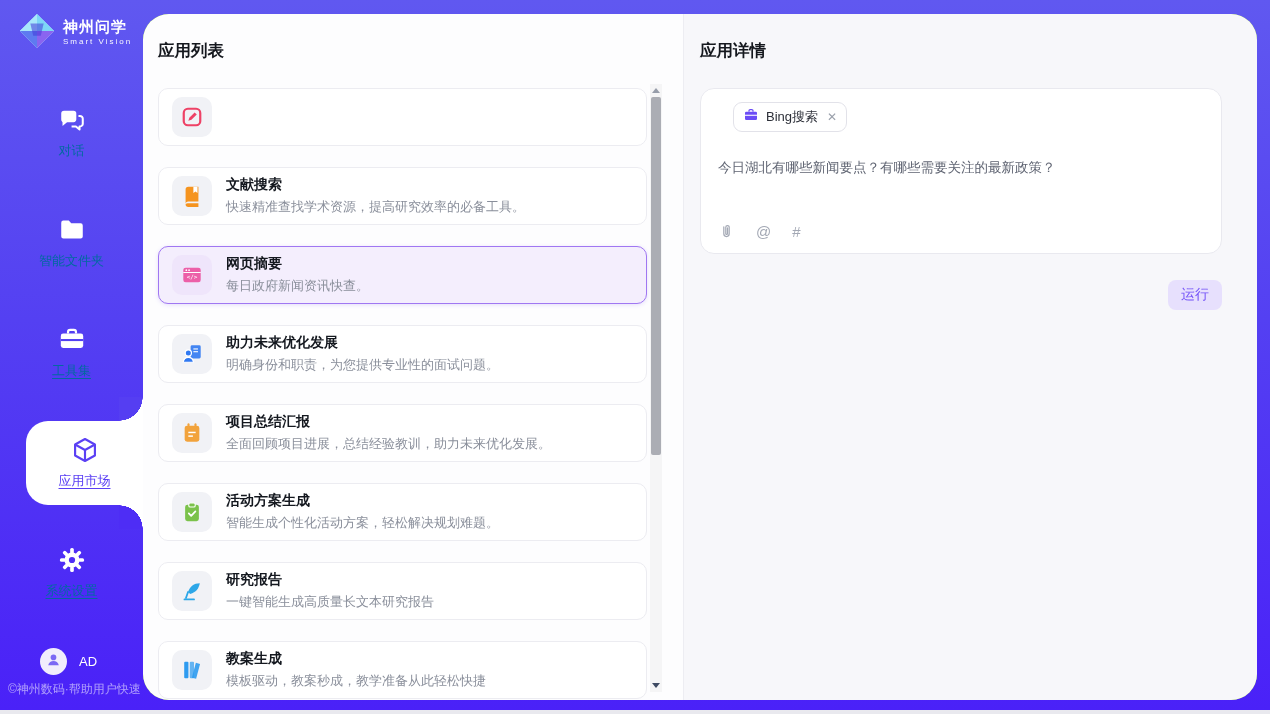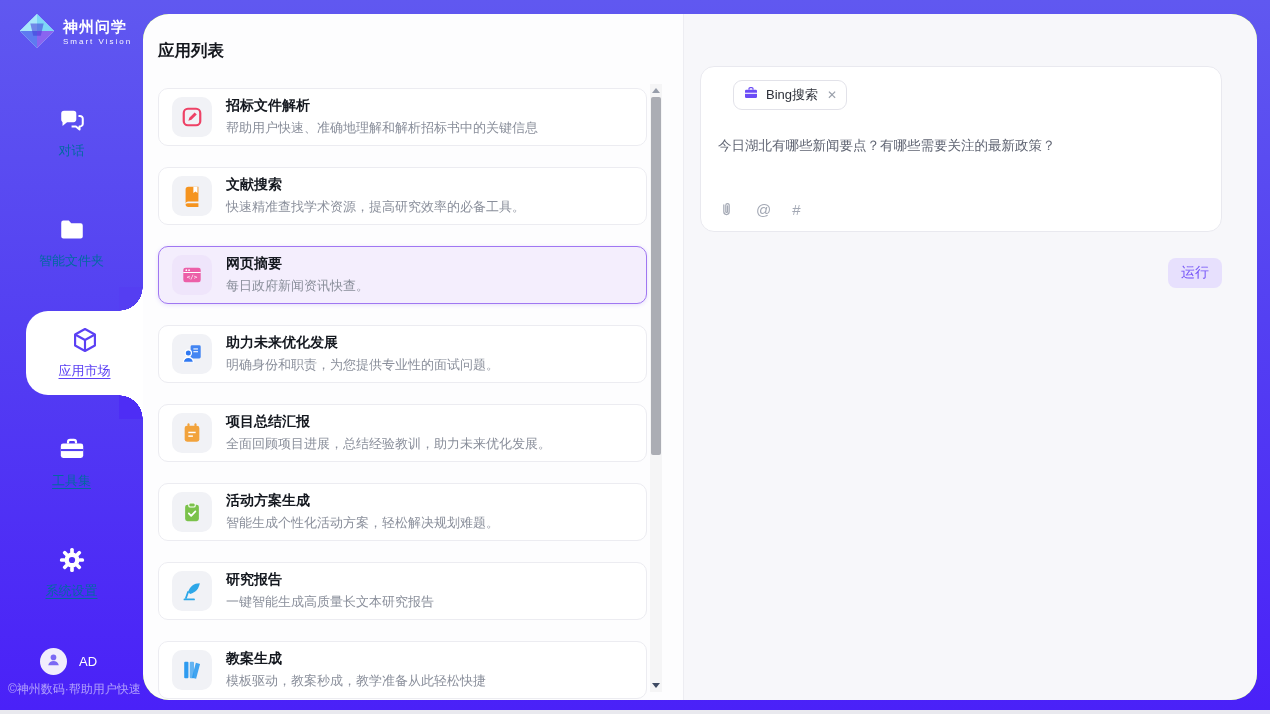--- a/index.html
+++ b/index.html
@@ -106,38 +106,38 @@
           <span class="nav-label">对话</span>
         </div>
         <div class="nav-item">
           <span class="nav-icon">
             <svg viewBox="0 0 26 26">
               <path d="M3 6.2a2 2 0 0 1 2-2h5l2.3 2.6H21a2 2 0 0 1 2 2V19a2 2 0 0 1-2 2H5a2 2 0 0 1-2-2z" fill="#fff"></path>
             </svg>
           </span>
           <span class="nav-label">智能文件夹</span>
         </div>
-        <div class="nav-item nav-active u">
-          <span class="nav-icon">
-            <svg viewBox="0 0 26 26" fill="none" stroke="#5b40f4" stroke-width="2" stroke-linejoin="round">
-              <path d="M13 2.8l9.2 5.1v10.2L13 23.2l-9.2-5.1V7.9z"></path>
-              <path d="M3.8 7.9l9.2 5.1 9.2-5.1M13 13v10.2"></path>
-            </svg>
-          </span>
-          <span class="nav-label">应用市场</span>
-        </div>
         <div class="nav-item u">
           <span class="nav-icon">
             <svg viewBox="0 0 26 26">
               <path d="M9.3 7V5.6a2 2 0 0 1 2-2h3.4a2 2 0 0 1 2 2V7" stroke="#fff" stroke-width="2" fill="none"></path>
               <rect x="2.6" y="7" width="20.8" height="13.4" rx="2.2" fill="#fff"></rect>
               <rect x="2.6" y="12.1" width="20.8" height="1.9" fill="#5340f2"></rect>
             </svg>
           </span>
           <span class="nav-label">工具集</span>
+        </div>
+        <div class="nav-item nav-active u">
+          <span class="nav-icon">
+            <svg viewBox="0 0 26 26" fill="none" stroke="#5b40f4" stroke-width="2" stroke-linejoin="round">
+              <path d="M13 2.8l9.2 5.1v10.2L13 23.2l-9.2-5.1V7.9z"></path>
+              <path d="M3.8 7.9l9.2 5.1 9.2-5.1M13 13v10.2"></path>
+            </svg>
+          </span>
+          <span class="nav-label">应用市场</span>
         </div>
         <div class="nav-item u">
           <span class="nav-icon">
             <svg viewBox="0 0 26 26">
               <g fill="#fff">
                 <rect x="11.3" y="1.8" width="3.4" height="5.4" rx="1.4"></rect>
                 <rect x="11.3" y="1.8" width="3.4" height="5.4" rx="1.4" transform="rotate(45 13 13)"></rect>
                 <rect x="11.3" y="1.8" width="3.4" height="5.4" rx="1.4" transform="rotate(90 13 13)"></rect>
                 <rect x="11.3" y="1.8" width="3.4" height="5.4" rx="1.4" transform="rotate(135 13 13)"></rect>
                 <rect x="11.3" y="1.8" width="3.4" height="5.4" rx="1.4" transform="rotate(180 13 13)"></rect>
@@ -172,24 +172,20 @@
     <div class="list-panel">
       <h2 class="panel-title">应用列表</h2>
       <div class="cards" id="cards">
           <div class="card">
             <span class="app-ic" style="color: rgb(238, 66, 102);">
               <svg viewBox="0 0 24 24">
                 <rect x="3" y="3" width="18" height="18" rx="4.5" fill="none" stroke="currentColor" stroke-width="2.4"></rect>
                 <path d="M8 16.2l1.1-3.4 5.8-5.8 2.3 2.3-5.8 5.8z" fill="currentColor"></path>
               </svg>
             </span>
-            <span class="card-txt">
-              <span class="card-title">招标文件解析</span>
-              <span class="card-desc">帮助用户快速、准确地理解和解析招标书中的关键信息</span>
-            </span>
           </div>
           <div class="card">
             <span class="app-ic" style="color: rgb(245, 148, 31);">
               <svg viewBox="0 0 24 24">
                 <path d="M5 5a3 3 0 0 1 3-3h11v16H8a3 3 0 0 0-3 3z" fill="currentColor"></path>
                 <path d="M13.5 2v6.6l2.3-1.6 2.2 1.6V2z" fill="#fff"></path>
                 <path d="M5 21a3 3 0 0 0 3 3h11v-4H8a3 3 0 0 0-3 1z" fill="currentColor"></path>
               </svg>
             </span>
             <span class="card-txt">
@@ -283,20 +279,21 @@
           </div>
         </div>
       <div class="scrollbar">
         <div class="sb-up"></div>
         <div class="sb-thumb"></div>
         <div class="sb-down"></div>
       </div>
     </div>
 
     <div class="detail-panel">
+      <h2 class="panel-title">应用详情</h2>
 
       <div class="detail-card">
         <span class="chip">
           <span>
             <svg viewBox="0 0 24 24" width="16" height="16">
               <path d="M9 7V5.8A1.8 1.8 0 0 1 10.8 4h2.4A1.8 1.8 0 0 1 15 5.8V7" stroke="#6b4cf6" stroke-width="1.8" fill="none"></path>
               <rect x="3" y="7" width="18" height="12.5" rx="2" fill="#6b4cf6"></rect>
               <rect x="3" y="11.6" width="18" height="1.6" fill="#fff"></rect>
             </svg>
           </span>

